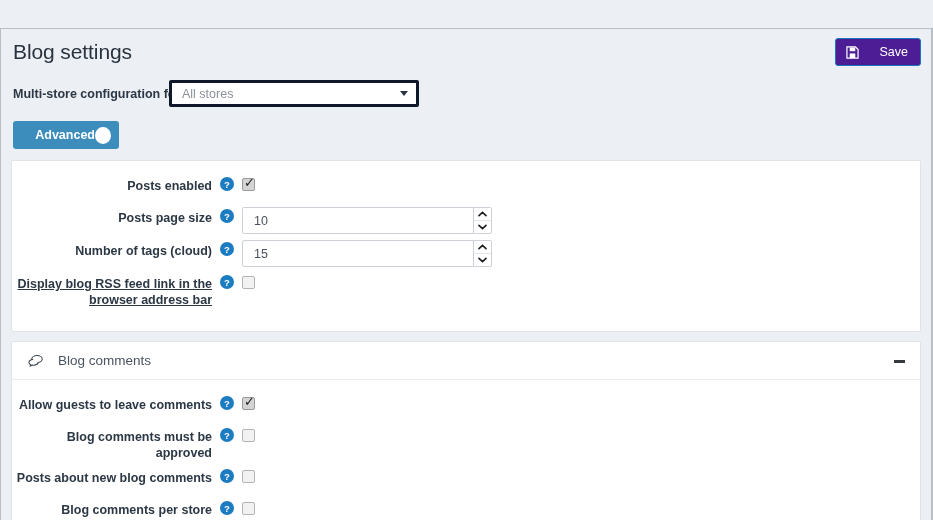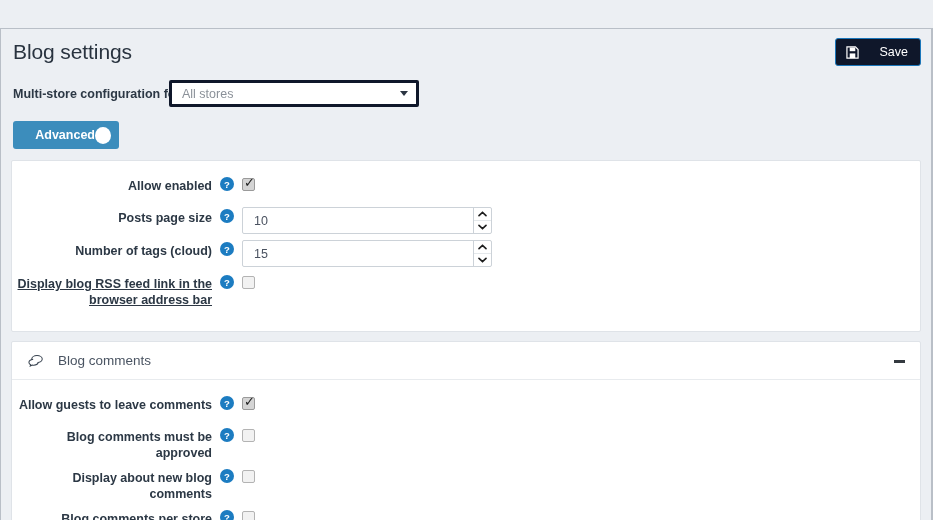--- a/index.html
+++ b/index.html
@@ -40,21 +40,21 @@
     font-weight: 400;
     color: #29333f;
     letter-spacing: -0.1px;
   }
   .save-button {
     position: absolute;
     right: 10px;
     top: 9px;
     height: 28px;
     padding: 0 12px 0 10px;
-    background: #0f172a;
+    background: #4c1d95;
     border: 1px solid #1b77bb;
     border-radius: 3px;
     color: #ffffff;
     font-size: 12.5px;
     font-weight: 400;
     display: flex;
     align-items: center;
     gap: 21px;
     cursor: pointer;
   }
@@ -294,21 +294,21 @@
       <span class="knob"></span>
     </div>
   </div>
 
   <div class="panels">
 
     <div class="panel">
       <div class="panel-body">
 
         <div class="form-row">
-          <div class="f-label">Allow enabled</div>
+          <div class="f-label">Posts enabled</div>
           <div class="f-help">
             <span class="help-icon">
               <svg width="14" height="14" viewBox="0 0 14 14" aria-hidden="true">
                 <circle cx="7" cy="7" r="7" fill="#1c7cc1"></circle>
                 <text x="7" y="10.6" font-family="Liberation Sans, sans-serif" font-size="9.5" font-weight="bold" fill="#ffffff" text-anchor="middle">?</text>
               </svg>
             </span>
           </div>
           <div class="f-ctrl">
             <span class="chk checked">
@@ -434,21 +434,21 @@
                 <text x="7" y="10.6" font-family="Liberation Sans, sans-serif" font-size="9.5" font-weight="bold" fill="#ffffff" text-anchor="middle">?</text>
               </svg>
             </span>
           </div>
           <div class="f-ctrl">
             <span class="chk"></span>
           </div>
         </div>
 
         <div class="form-row">
-          <div class="f-label">Display about new blog comments</div>
+          <div class="f-label">Posts about new blog comments</div>
           <div class="f-help">
             <span class="help-icon">
               <svg width="14" height="14" viewBox="0 0 14 14" aria-hidden="true">
                 <circle cx="7" cy="7" r="7" fill="#1c7cc1"></circle>
                 <text x="7" y="10.6" font-family="Liberation Sans, sans-serif" font-size="9.5" font-weight="bold" fill="#ffffff" text-anchor="middle">?</text>
               </svg>
             </span>
           </div>
           <div class="f-ctrl">
             <span class="chk"></span>

